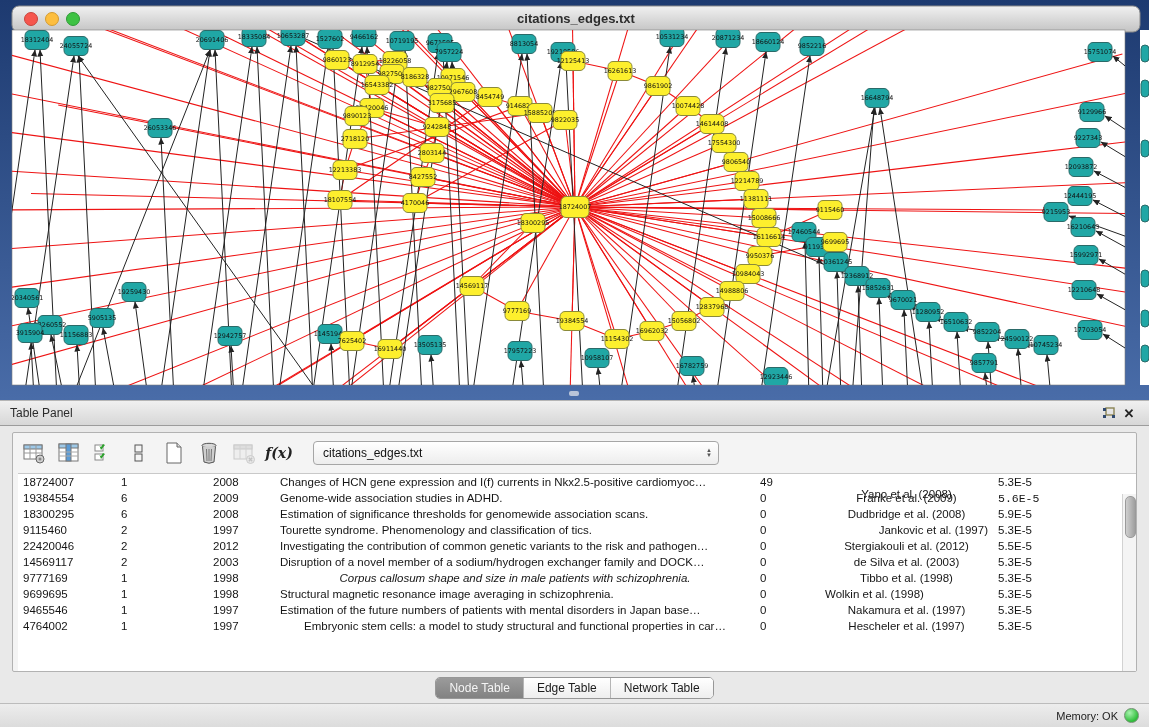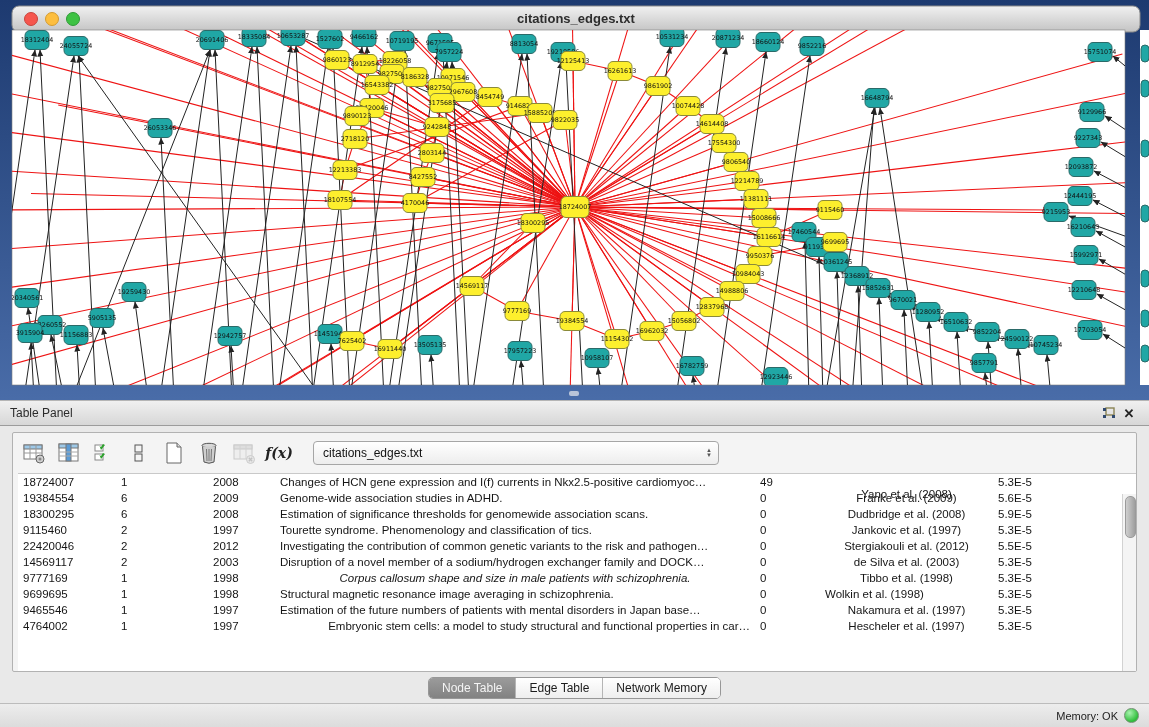--- a/index.html
+++ b/index.html
@@ -641,38 +641,38 @@
             <div class="dcell" style="width: 173px; text-align: center; margin-top: 24px;">Yano et al. (2008)</div>
             <div class="dcell" style="width: 102px; text-align: left;">5.3E-5</div>
           </div>
           <div class="drow">
             <div class="dcell" style="width: 98px; text-align: left;">19384554</div>
             <div class="dcell" style="width: 92px; text-align: left;">6</div>
             <div class="dcell" style="width: 67px; text-align: left;">2009</div>
             <div class="dcell" style="width: 480px; text-align: left;">Genome-wide association studies in ADHD.</div>
             <div class="dcell" style="width: 65px; text-align: left;">0</div>
             <div class="dcell" style="width: 173px; text-align: center;">Franke et al. (2009)</div>
-            <div class="dcell" style="width: 102px; text-align: left;">5.6E-5</div>
+            <div class="dcell" style="width: 102px; text-align: left; font-family: Liberation Mono, monospace;">5.6E-5</div>
           </div>
           <div class="drow">
             <div class="dcell" style="width: 98px; text-align: left;">18300295</div>
             <div class="dcell" style="width: 92px; text-align: left;">6</div>
             <div class="dcell" style="width: 67px; text-align: left;">2008</div>
             <div class="dcell" style="width: 480px; text-align: left;">Estimation of significance thresholds for genomewide association scans.</div>
             <div class="dcell" style="width: 65px; text-align: left;">0</div>
             <div class="dcell" style="width: 173px; text-align: center;">Dudbridge et al. (2008)</div>
             <div class="dcell" style="width: 102px; text-align: left;">5.9E-5</div>
           </div>
           <div class="drow">
             <div class="dcell" style="width: 98px; text-align: left;">9115460</div>
             <div class="dcell" style="width: 92px; text-align: left;">2</div>
             <div class="dcell" style="width: 67px; text-align: left;">1997</div>
             <div class="dcell" style="width: 480px; text-align: left;">Tourette syndrome. Phenomenology and classification of tics.</div>
             <div class="dcell" style="width: 65px; text-align: left;">0</div>
-            <div class="dcell" style="width: 173px; text-align: center;">Jankovic et al. (1997)</div>
+            <div class="dcell" style="width: 173px; text-align: right;">Jankovic et al. (1997)</div>
             <div class="dcell" style="width: 102px; text-align: left;">5.3E-5</div>
           </div>
           <div class="drow">
             <div class="dcell" style="width: 98px; text-align: left;">22420046</div>
             <div class="dcell" style="width: 92px; text-align: left;">2</div>
             <div class="dcell" style="width: 67px; text-align: left;">2012</div>
             <div class="dcell" style="width: 480px; text-align: left;">Investigating the contribution of common genetic variants to the risk and pathogen…</div>
             <div class="dcell" style="width: 65px; text-align: left;">0</div>
             <div class="dcell" style="width: 173px; text-align: center;">Stergiakouli et al. (2012)</div>
             <div class="dcell" style="width: 102px; text-align: left;">5.5E-5</div>
@@ -710,37 +710,37 @@
             <div class="dcell" style="width: 67px; text-align: left;">1997</div>
             <div class="dcell" style="width: 480px; text-align: left;">Estimation of the future numbers of patients with mental disorders in Japan base…</div>
             <div class="dcell" style="width: 65px; text-align: left;">0</div>
             <div class="dcell" style="width: 173px; text-align: center;">Nakamura et al. (1997)</div>
             <div class="dcell" style="width: 102px; text-align: left;">5.3E-5</div>
           </div>
           <div class="drow">
             <div class="dcell" style="width: 98px; text-align: left;">4764002</div>
             <div class="dcell" style="width: 92px; text-align: left;">1</div>
             <div class="dcell" style="width: 67px; text-align: left;">1997</div>
-            <div class="dcell" style="width: 480px; text-align: right;">Embryonic stem cells: a model to study structural and functional properties in car…</div>
+            <div class="dcell" style="width: 480px; text-align: center;">Embryonic stem cells: a model to study structural and functional properties in car…</div>
             <div class="dcell" style="width: 65px; text-align: left;">0</div>
             <div class="dcell" style="width: 173px; text-align: center;">Hescheler et al. (1997)</div>
             <div class="dcell" style="width: 102px; text-align: left;">5.3E-5</div>
           </div>
         </div>
       <div class="vscroll">
           <div class="vthumb"></div>
         </div>
     </div>
   </div>
 
   <div class="tabsRow">
     <div class="segmented" id="segTabs">
         <div class="seg sel">Node Table</div>
         <div class="seg">Edge Table</div>
-        <div class="seg">Network Memory</div>
+        <div class="seg">Network Table</div>
       </div>
   </div>
 
   <div class="statusBar">
     <span>Memory: OK</span>
     <span class="memDot"></span>
   </div>
 </div>
 
 </body></html>

